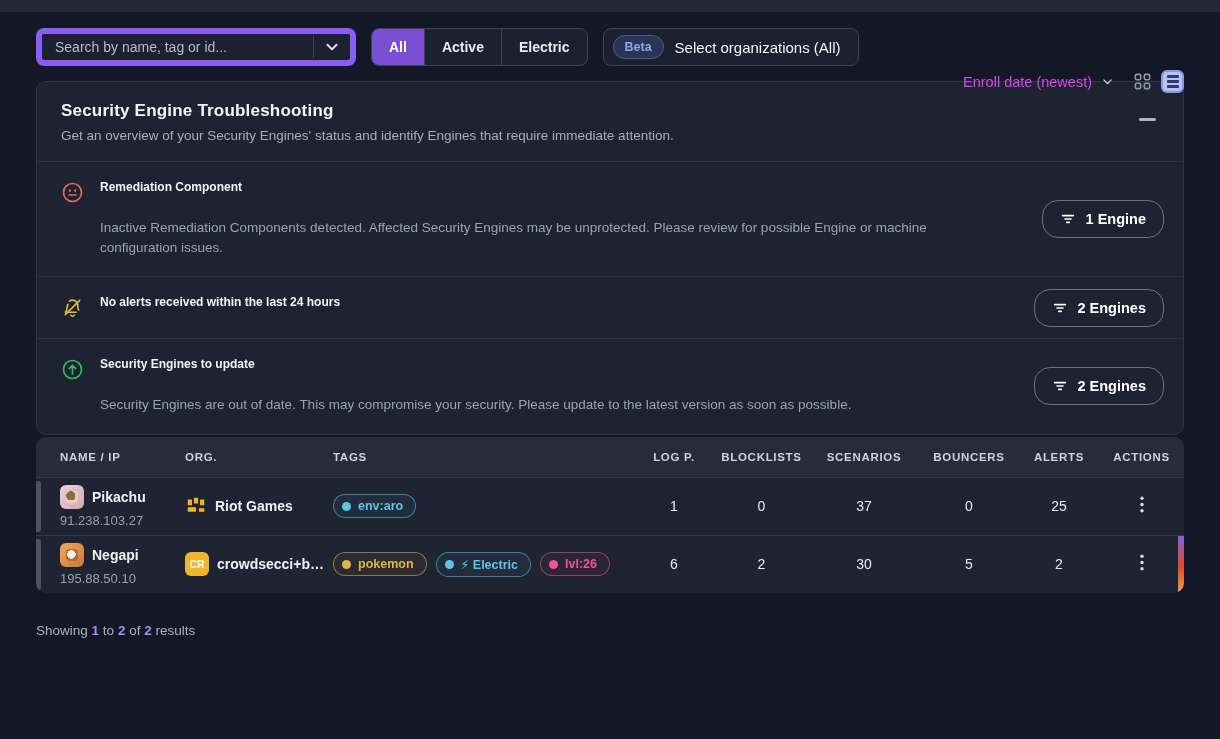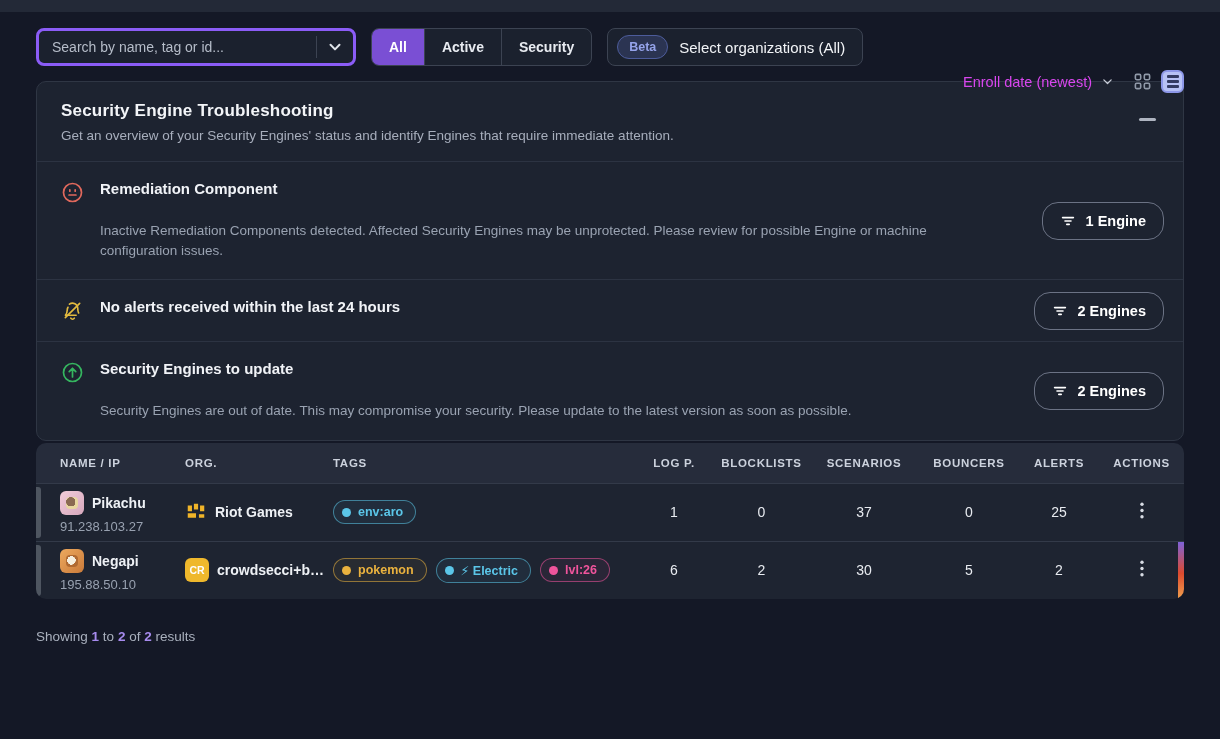--- a/index.html
+++ b/index.html
@@ -10,21 +10,21 @@
     color:#eef1f5;
     overflow:hidden;
     position:relative;
   }
   .top-strip { height:12px; background:#232937; }
   .page { padding:16px 36px 0; position:relative; }
 
   
   .toolbar-row1 { display:flex; gap:15px; align-items:stretch; height:38px; }
   .search-box {
-    width:320px; background:#1b212e; border:3px solid #8b5cf6; border-radius:8px;
+    width:320px; background:#1b212e; border:6px solid #8b5cf6; border-radius:8px;
     display:flex; align-items:center; padding:0 10px 0 13px;
   }
   .search-box input {
     flex:1; background:transparent; border:none; outline:none;
     color:#e8ebf1; font-size:14px; font-family:inherit;
   }
   .search-box input::placeholder { color:#b6bdc9; }
   .search-divider { width:1px; height:22px; background:#3c4352; margin:0 10px 0 6px; }
   .icon { display:inline-flex; align-items:center; justify-content:center; }
 
@@ -78,21 +78,21 @@
     display:flex; align-items:center; cursor:pointer;
   }
   .collapse-btn i { display:block; width:17px; height:3px; background:#aeb4c0; border-radius:2px; }
 
   .alert-row {
     border-top:1px solid #2c3342; display:flex; align-items:flex-start;
     padding:18px 24px 19px; position:relative;
   }
   .alert-icon { margin-top:1px; flex:0 0 auto; }
   .alert-content { margin-left:16px; flex:1; padding-right:180px; }
-  .alert-title { font-size:15px; font-weight:700; color:#f1f3f7; }
+  .alert-title { font-size:12px; font-weight:700; color:#f1f3f7; }
   .alert-desc { margin-top:24px; font-size:13.5px; color:#9aa3b2; line-height:1.45; max-width:920px; }
   .engine-count-btn {
     position:absolute; right:19px; top:50%; transform:translateY(-50%);
     display:inline-flex; align-items:center; gap:10px; padding:10px 17px;
     background:transparent; border:1.5px solid #6b7284; border-radius:16px;
     color:#ffffff; font-size:14.5px; font-weight:600; cursor:pointer; font-family:inherit;
   }
 
   
   .engines-table { margin-top:2px; border-radius:10px; overflow:hidden; }
@@ -174,21 +174,21 @@
       <span class="icon" style="color:#dfe3ea">
         <svg width="16" height="16" viewBox="0 0 16 16">
             <path d="M3.5 5.8 8 10.4l4.5-4.6" stroke="currentColor" stroke-width="2" fill="none" stroke-linecap="round" stroke-linejoin="round"></path>
           </svg>
       </span>
     </div>
 
     <div class="filter-tabs">
       <div class="filter-tab active">All</div>
       <div class="filter-tab">Active</div>
-      <div class="filter-tab">Security</div>
+      <div class="filter-tab">Electric</div>
     </div>
 
     <div class="org-selector">
       <span class="beta-badge">Beta</span>
       <span class="org-label">Select organizations (All)</span>
     </div>
   </div>
 
   <div class="sort-group">
     <span class="sort-label">Enroll date (newest)</span>

